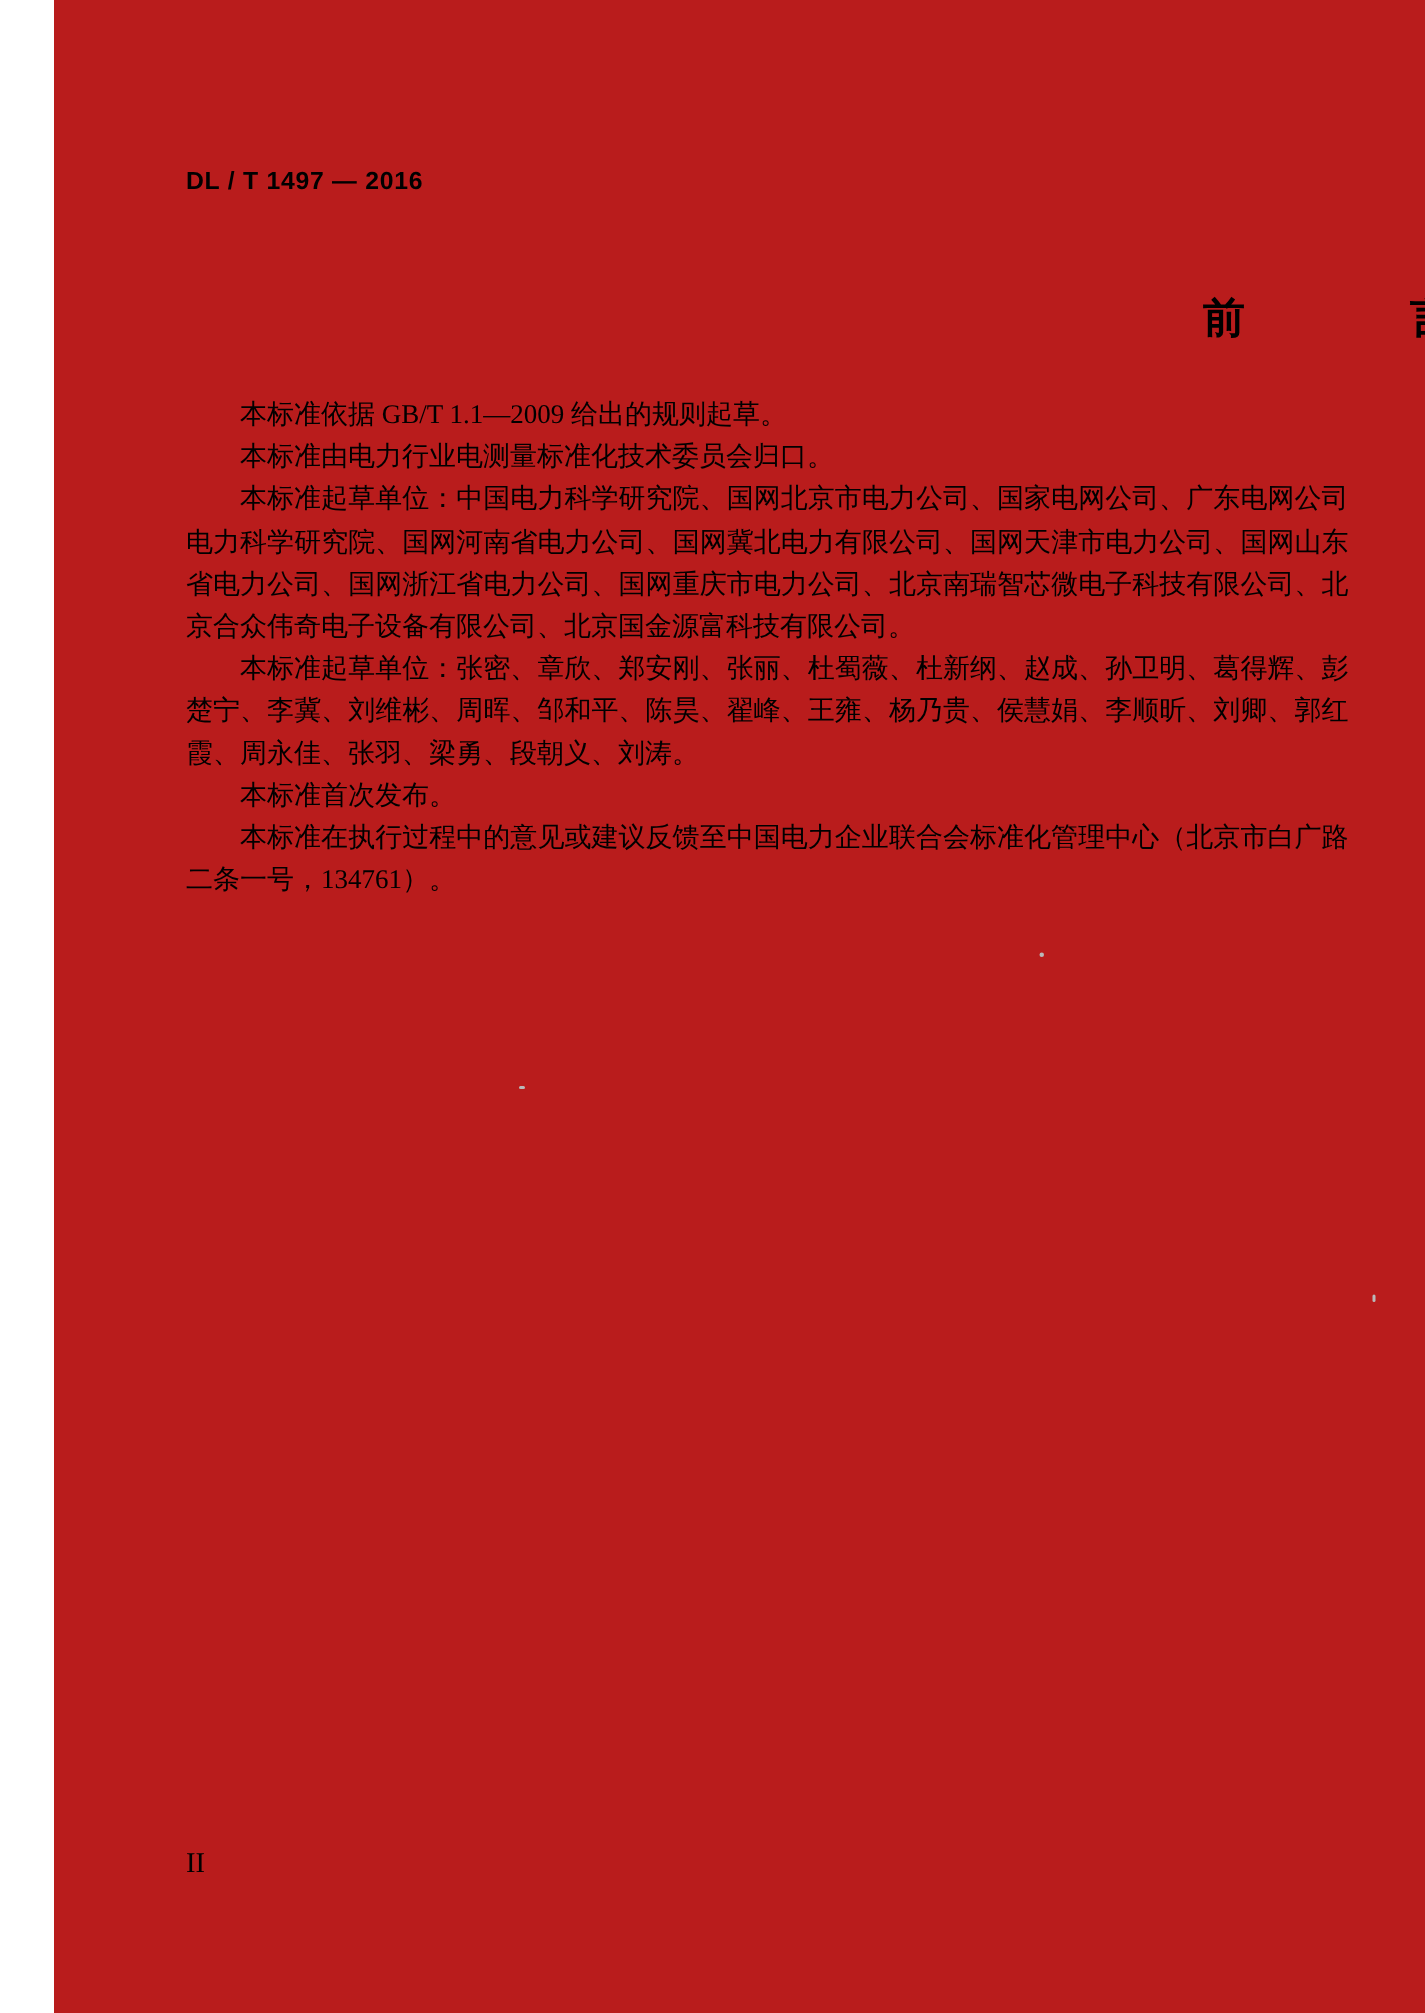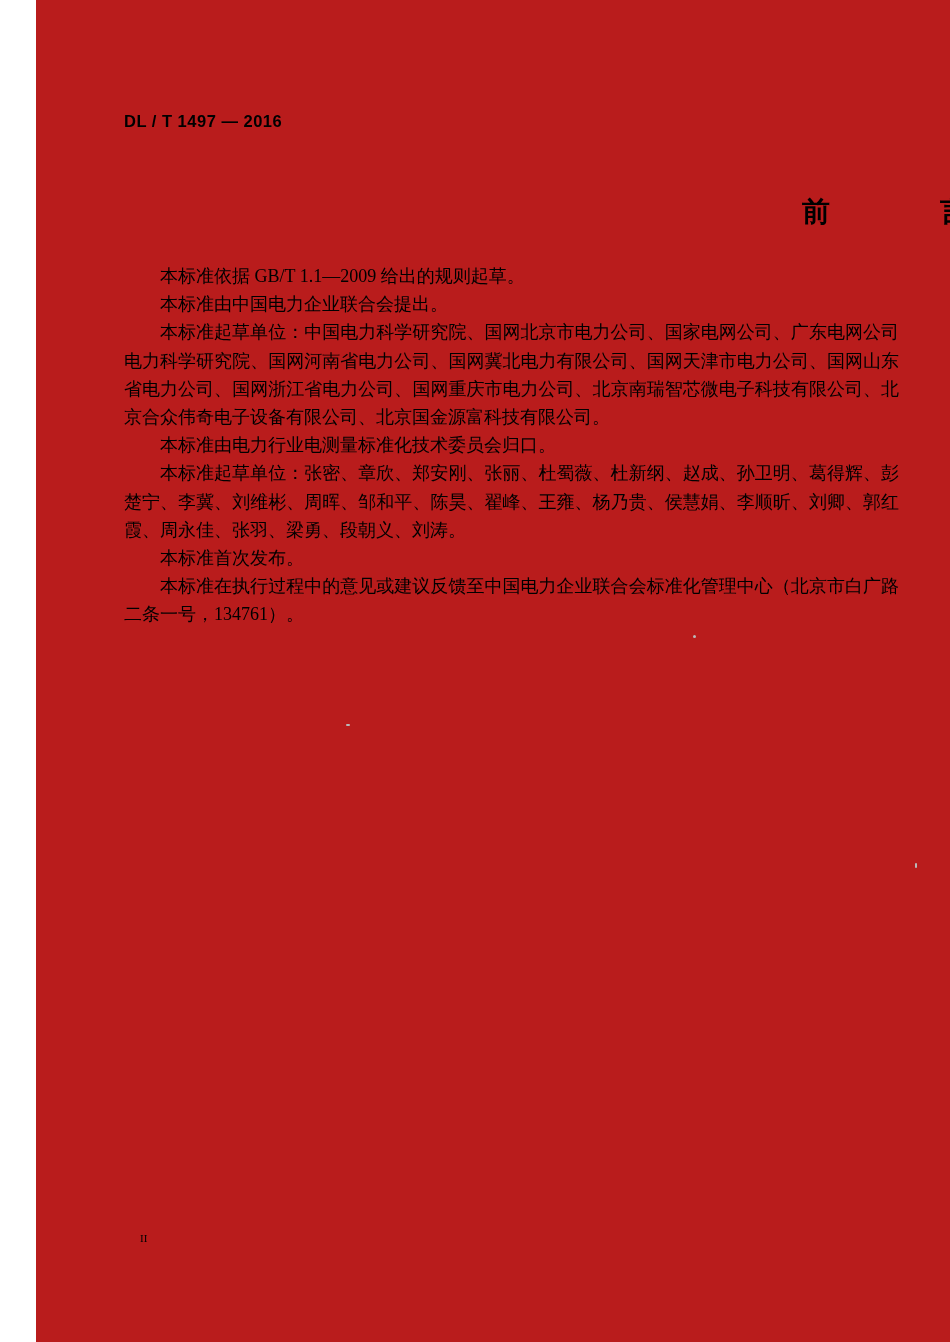--- a/index.html
+++ b/index.html
@@ -56,24 +56,24 @@
     line-height: 28.2px;
     text-align: justify;
     color: #000;
   }
   .para {
     margin: 0;
     text-indent: 2em;
   }
   .page-number {
     position: absolute;
-    left: 104px;
+    left: 88px;
     top: 1232px;
     font-family: Liberation Serif, serif;
-    font-size: 11px;
+    font-size: 19px;
     color: #000;
   }
   .speck {
     position: absolute;
     background: #b9b9b9;
     width: 3px;
     height: 3px;
     border-radius: 50%;
   }
   .speck.s1 { left: 657px; top: 635px; }
@@ -84,23 +84,22 @@
 <body>
 
 <div class="page">
 
   <div class="header-std">DL / T 1497 — 2016</div>
 
   <div class="title">前　　言</div>
 
   <div class="body-block">
     <p class="para">本标准依据 GB/T 1.1—2009 给出的规则起草。</p>
-    <p class="para">本标准由中国电力企业联合会提出。</p>
+    <p class="para">本标准由电力行业电测量标准化技术委员会归口。</p>
     <p class="para">本标准起草单位：中国电力科学研究院、国网北京市电力公司、国家电网公司、广东电网公司电力科学研究院、国网河南省电力公司、国网冀北电力有限公司、国网天津市电力公司、国网山东省电力公司、国网浙江省电力公司、国网重庆市电力公司、北京南瑞智芯微电子科技有限公司、北京合众伟奇电子设备有限公司、北京国金源富科技有限公司。</p>
-    <p class="para">本标准由电力行业电测量标准化技术委员会归口。</p>
     <p class="para">本标准起草单位：张密、章欣、郑安刚、张丽、杜蜀薇、杜新纲、赵成、孙卫明、葛得辉、彭楚宁、李冀、刘维彬、周晖、邹和平、陈昊、翟峰、王雍、杨乃贵、侯慧娟、李顺昕、刘卿、郭红霞、周永佳、张羽、梁勇、段朝义、刘涛。</p>
     <p class="para">本标准首次发布。</p>
     <p class="para">本标准在执行过程中的意见或建议反馈至中国电力企业联合会标准化管理中心（北京市白广路二条一号，134761）。</p>
   </div>
 
   <div class="speck s1"></div>
   <div class="speck s2"></div>
   <div class="speck s3"></div>
 
   <div class="page-number">II</div>

